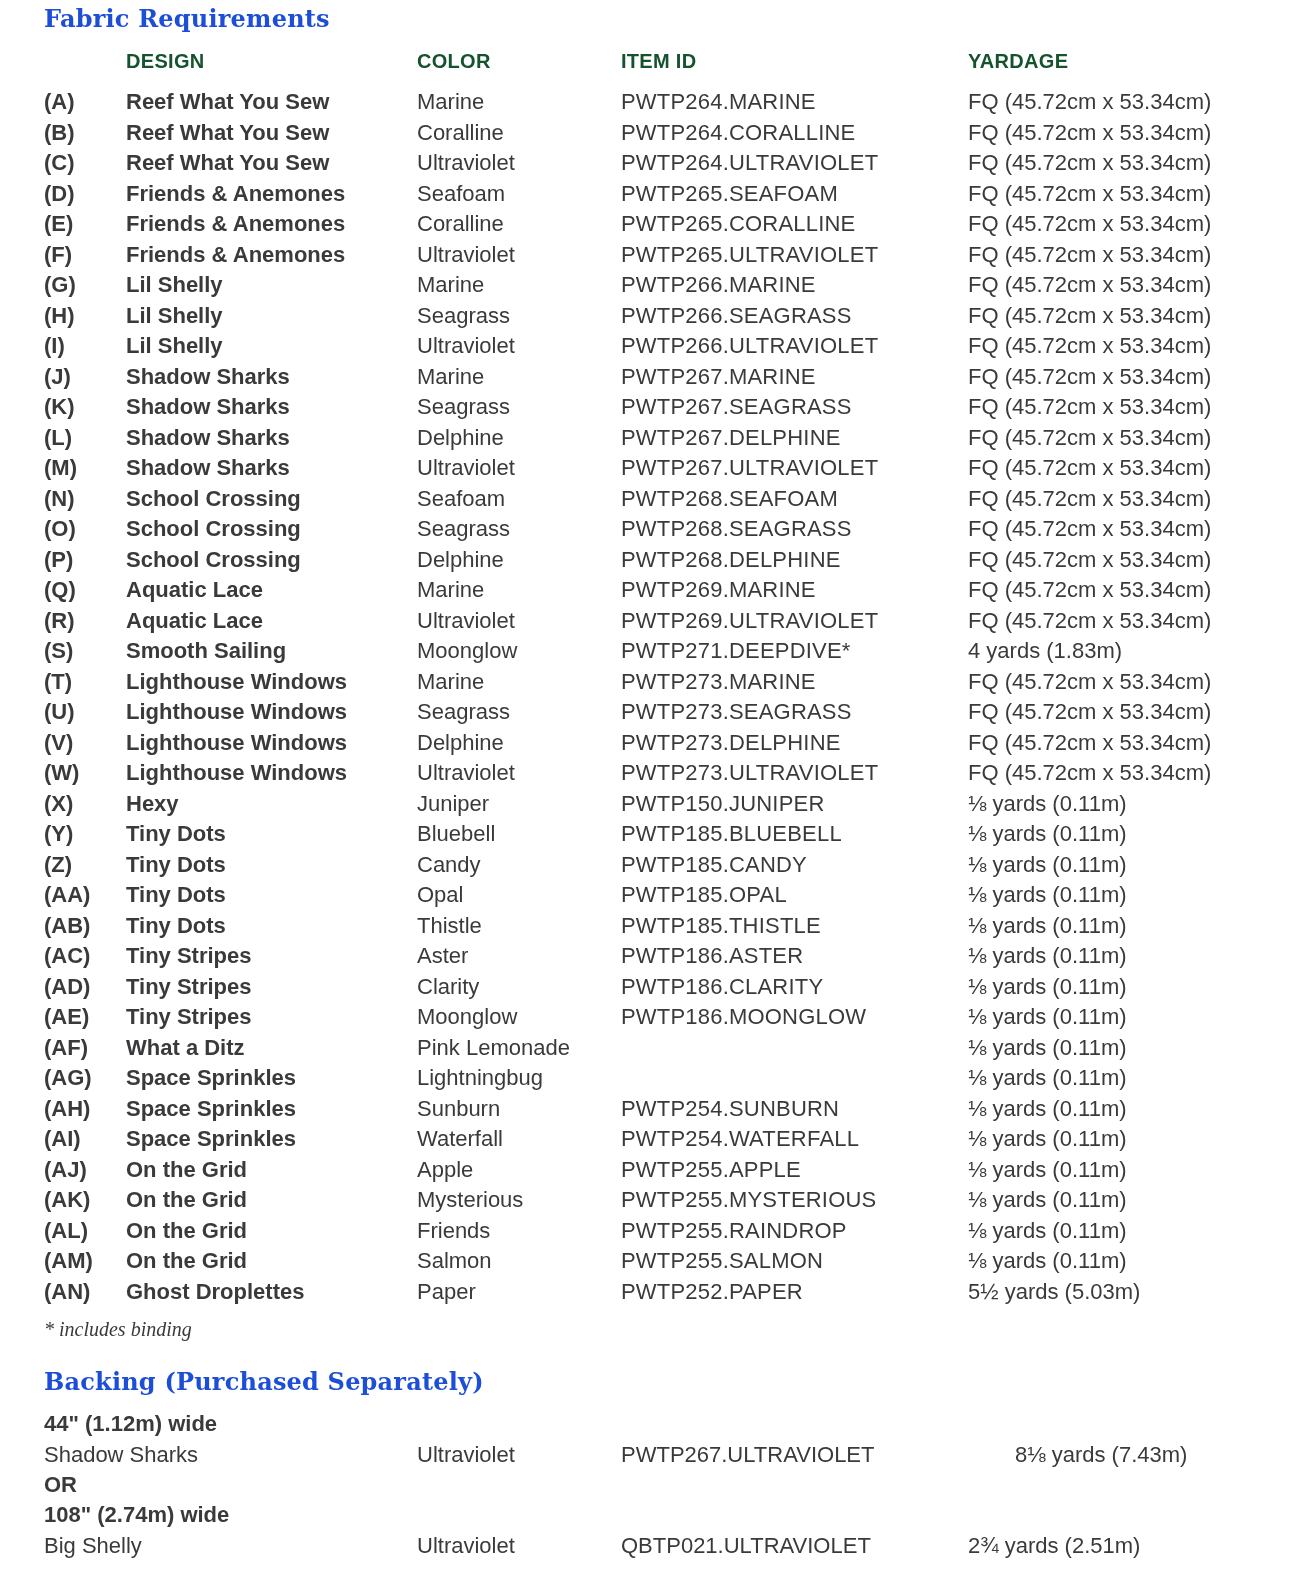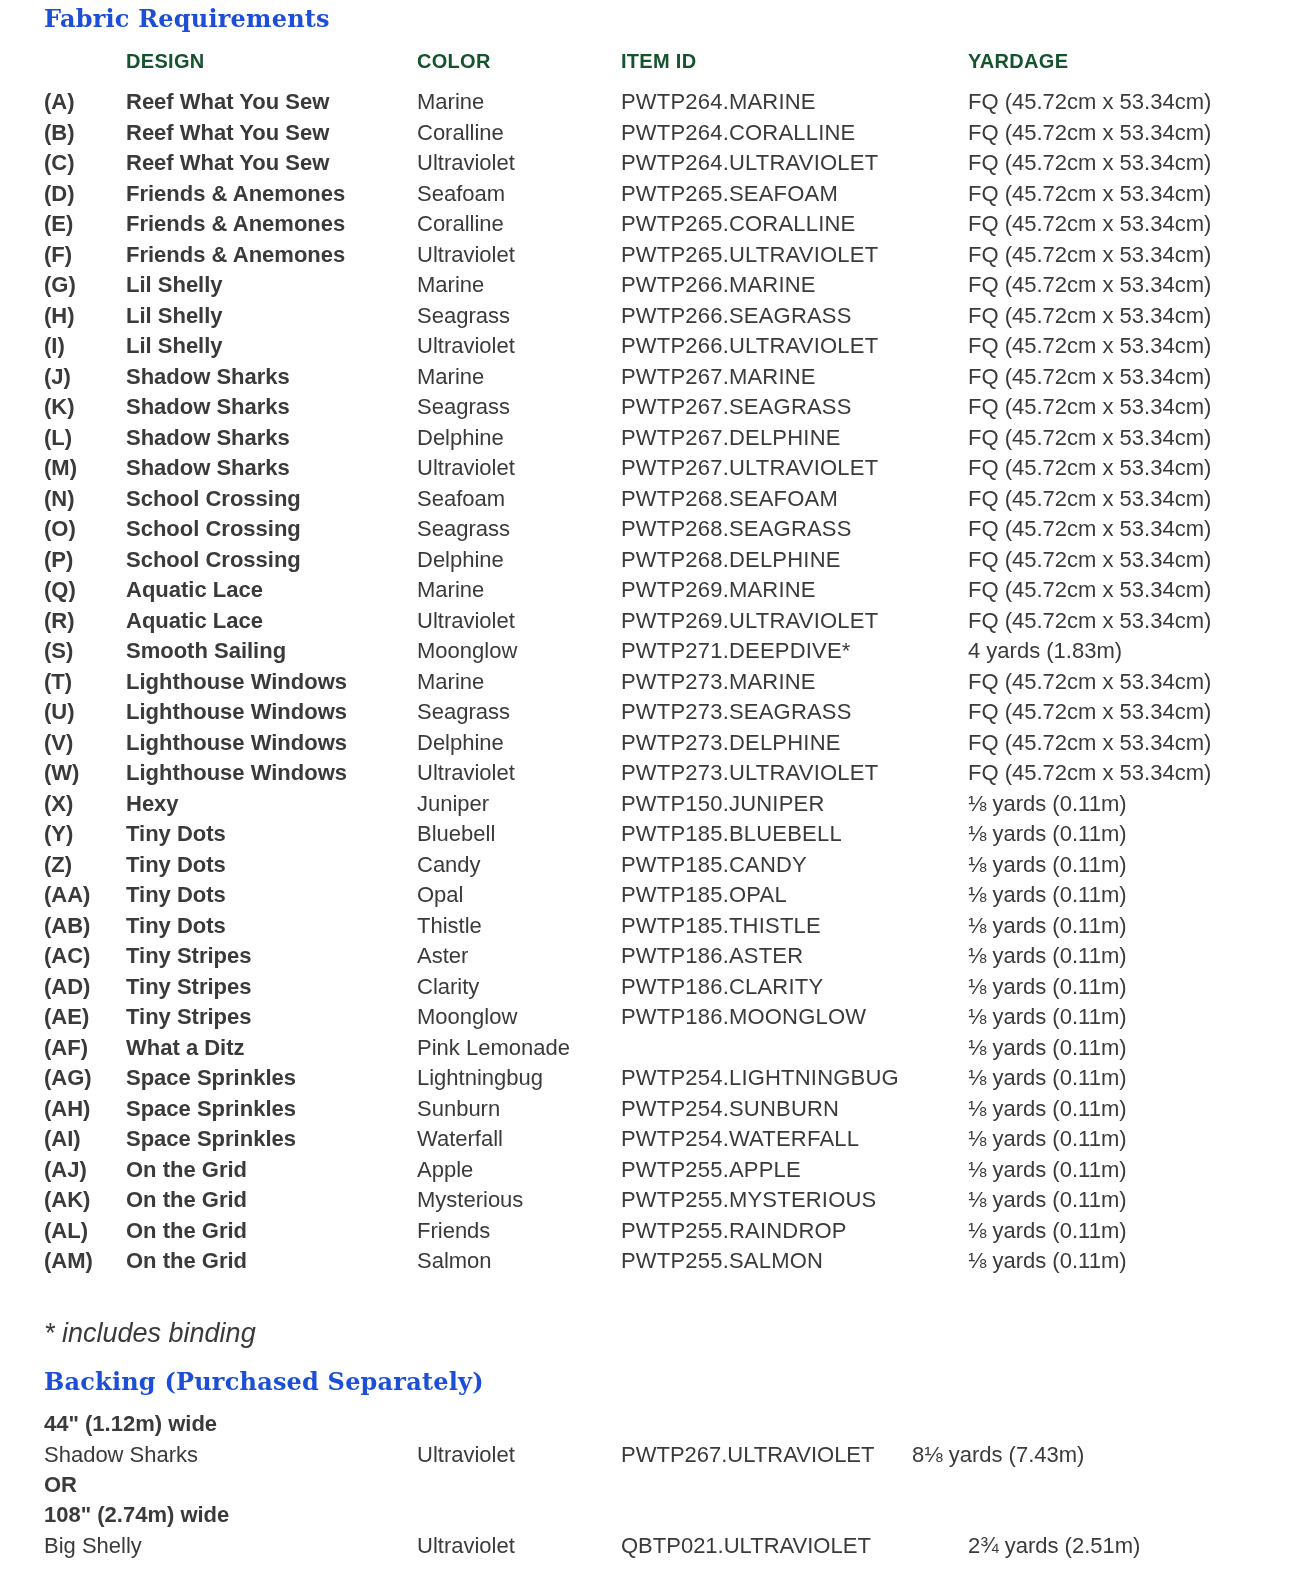--- a/index.html
+++ b/index.html
@@ -21,21 +21,21 @@
     color: #14532d; letter-spacing: 0.3px;
   }
   .rows { position: absolute; left: 0; top: 87px; width: 1300px; }
   .row { position: relative; height: 30.5px; font-size: 22px; white-space: nowrap; }
   .row > span { position: absolute; top: 0; line-height: 30px; }
   .c-code { left: 44px; font-weight: bold; }
   .c-design { left: 126px; font-weight: bold; }
   .c-color { left: 417px; }
   .c-item { left: 621px; letter-spacing: 0.2px; }
   .c-yard { left: 968px; }
-  .note { position: absolute; left: 44px; top: 1318px; font-style: italic; font-size: 27px; color: #3a3a3c; }
+  .note { position: absolute; left: 44px; top: 1318px; font-style: italic; font-size: 20px; color: #3a3a3c; font-family: Liberation Serif, serif; }
   .b-line { position: absolute; left: 0; width: 1300px; height: 30px; font-size: 22px; white-space: nowrap; }
   .b-line > span { position: absolute; top: 0; line-height: 30px; }
   .b-bold { font-weight: bold; }
   .b-design { left: 44px; }
 </style>
 </head>
 <body>
 
 <div class="page">
   <div class="section-title" id="title1">Fabric Requirements</div>
@@ -266,21 +266,20 @@
       <div class="row">
         <span class="c-code">(AF)</span>
         <span class="c-design">What a Ditz</span>
         <span class="c-color">Pink Lemonade</span>
         <span class="c-yard">⅛ yards (0.11m)</span>
       </div>
       <div class="row">
         <span class="c-code">(AG)</span>
         <span class="c-design">Space Sprinkles</span>
         <span class="c-color">Lightningbug</span>
-        <span class="c-item">PWTP254.LIGHTNINGBUG</span>
         <span class="c-yard">⅛ yards (0.11m)</span>
       </div>
       <div class="row">
         <span class="c-code">(AH)</span>
         <span class="c-design">Space Sprinkles</span>
         <span class="c-color">Sunburn</span>
         <span class="c-item">PWTP254.SUNBURN</span>
         <span class="c-yard">⅛ yards (0.11m)</span>
       </div>
       <div class="row">
@@ -311,34 +310,41 @@
         <span class="c-item">PWTP255.RAINDROP</span>
         <span class="c-yard">⅛ yards (0.11m)</span>
       </div>
       <div class="row">
         <span class="c-code">(AM)</span>
         <span class="c-design">On the Grid</span>
         <span class="c-color">Salmon</span>
         <span class="c-item">PWTP255.SALMON</span>
         <span class="c-yard">⅛ yards (0.11m)</span>
       </div>
+      <div class="row">
+        <span class="c-code">(AN)</span>
+        <span class="c-design">Ghost Droplettes</span>
+        <span class="c-color">Paper</span>
+        <span class="c-item">PWTP252.PAPER</span>
+        <span class="c-yard">5½ yards (5.03m)</span>
+      </div>
     </div>
 
   <div class="note">* includes binding</div>
 
   <div class="section-title" id="title2">Backing (Purchased Separately)</div>
 
   <div class="b-line" style="top:1409px">
     <span class="b-design b-bold">44" (1.12m) wide</span>
   </div>
   <div class="b-line" style="top:1440px">
     <span class="b-design">Shadow Sharks</span>
     <span style="left:417px">Ultraviolet</span>
     <span style="left:621px">PWTP267.ULTRAVIOLET</span>
-    <span style="left:912px">8⅛ yards (7.43m)</span>
+    <span style="left:1015px">8⅛ yards (7.43m)</span>
   </div>
   <div class="b-line" style="top:1470px">
     <span class="b-design b-bold">OR</span>
   </div>
   <div class="b-line" style="top:1500px">
     <span class="b-design b-bold">108" (2.74m) wide</span>
   </div>
   <div class="b-line" style="top:1531px">
     <span class="b-design">Big Shelly</span>
     <span style="left:417px">Ultraviolet</span>

